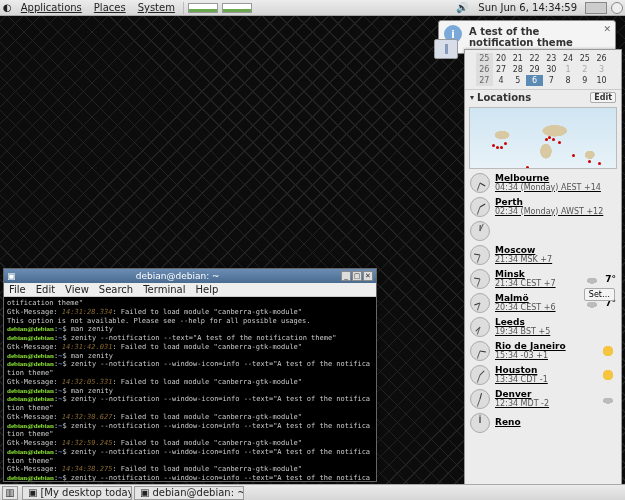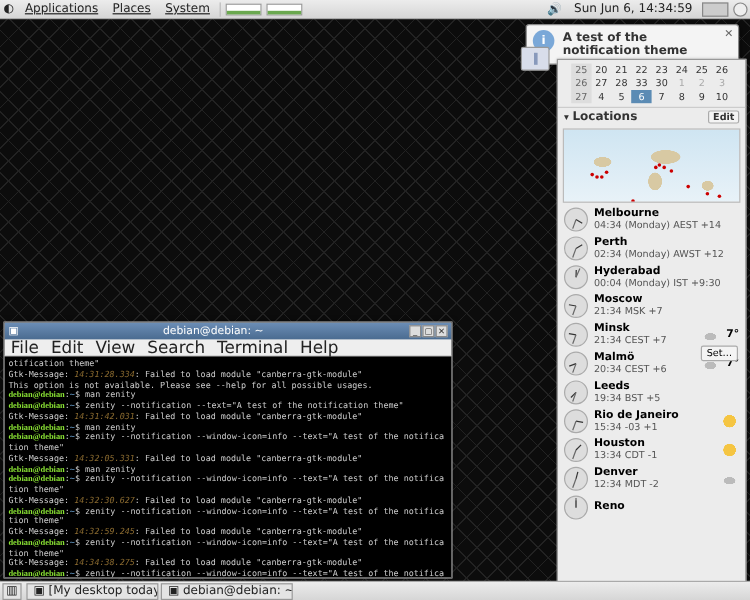--- a/index.html
+++ b/index.html
@@ -89,41 +89,41 @@
 }
 .map .dot{position:absolute;width:3px;height:3px;background:#c00;border-radius:50%;}
 .loc-list{flex:1;overflow:hidden;}
 .loc-row{display:flex;align-items:center;padding:2px 5px;gap:5px;}
 .loc-clock{width:20px;height:20px;border-radius:50%;background:#ddd;border:1px solid #aaa;position:relative;flex-shrink:0;}
 .loc-clock::before{content:"";position:absolute;left:50%;top:50%;width:1px;height:6px;background:#333;transform-origin:bottom;transform:translate(-50%,-100%) rotate(var(--h,0deg));}
 .loc-clock::after{content:"";position:absolute;left:50%;top:50%;width:1px;height:8px;background:#666;transform-origin:bottom;transform:translate(-50%,-100%) rotate(var(--m,0deg));}
 .weather{width:16px;height:16px;flex-shrink:0;}
 .w-sun{background:radial-gradient(circle,#f5c542 45%,transparent 47%);}
 .w-cloud{background:radial-gradient(ellipse 8px 5px at 50% 60%,#bbb 60%,transparent 62%);}
-.loc-txt{flex:1;line-height:1.1;}
+.loc-txt{flex:1;line-height:1.1;text-decoration:underline;}
 .loc-name{font-weight:bold;font-size:9px;}
 .loc-time{font-size:8px;color:#555;}
 .temp{font-size:9px;font-weight:bold;}
 .set-btn{position:absolute;right:6px;top:238px;font-size:8px;border:1px solid #aaa;padding:1px 4px;background:#f4f4f4;border-radius:2px;}
 
 
 .term-win{
   position:absolute;left:3px;bottom:18px;width:374px;height:214px;
   background:#e8e8e8;border:1px solid #666;
   display:flex;flex-direction:column;
   box-shadow:0 0 5px rgba(0,0,0,.5);
 }
 .term-title{
   height:14px;background:linear-gradient(#6b8db5,#4a6b90);
   color:#fff;font-size:9px;display:flex;align-items:center;
   padding:0 3px;
 }
 .term-title .t{flex:1;text-align:center;}
 .term-title .wbtn{width:10px;height:10px;background:#ddd;border:1px solid #888;margin-left:1px;font-size:7px;text-align:center;line-height:8px;color:#333;}
-.term-menu{height:14px;background:#eee;border-bottom:1px solid #ccc;display:flex;font-size:14px;color:#222;}
+.term-menu{height:14px;background:#eee;border-bottom:1px solid #ccc;display:flex;font-size:10px;color:#222;}
 .term-menu span{padding:0 5px;display:flex;align-items:center;}
 .term-body{
   flex:1;background:#000;color:#ccc;
   font-family:"DejaVu Sans Mono",monospace;
   font-size:7px;line-height:1.25;
   padding:2px 3px;overflow:hidden;white-space:pre-wrap;word-break:break-all;
 }
 .pr-user{color:#8ae234;font-weight:bold;font-family:Liberation Serif, serif;}
 .pr-path{color:#5b8bb4;font-weight:bold;}
 .ts{color:#8a6a2f;font-style:italic;}
@@ -167,21 +167,21 @@
         <div class="cal-cell">20</div>
         <div class="cal-cell">21</div>
         <div class="cal-cell">22</div>
         <div class="cal-cell">23</div>
         <div class="cal-cell">24</div>
         <div class="cal-cell">25</div>
         <div class="cal-cell">26</div>
         <div class="cal-cell cal-wk">26</div>
         <div class="cal-cell">27</div>
         <div class="cal-cell">28</div>
-        <div class="cal-cell">33</div>
+        <div class="cal-cell">29</div>
         <div class="cal-cell">30</div>
         <div class="cal-cell cal-out">1</div>
         <div class="cal-cell cal-out">2</div>
         <div class="cal-cell cal-out">3</div>
         <div class="cal-cell cal-wk">27</div>
         <div class="cal-cell">4</div>
         <div class="cal-cell">5</div>
         <div class="cal-cell cal-sel">6</div>
         <div class="cal-cell">7</div>
         <div class="cal-cell">8</div>
@@ -219,24 +219,20 @@
       </div>
       <div class="loc-row">
         <div class="loc-clock" style="--h:60deg;--m:200deg"></div>
         <div class="loc-txt">
           <div class="loc-name">Perth</div>
           <div class="loc-time">02:34 (Monday) AWST +12</div>
         </div>
       </div>
       <div class="loc-row">
         <div class="loc-clock" style="--h:2deg;--m:24deg"></div>
-        <div class="loc-txt">
-          <div class="loc-name">Hyderabad</div>
-          <div class="loc-time">00:04 (Monday) IST +9:30</div>
-        </div>
       </div>
       <div class="loc-row">
         <div class="loc-clock" style="--h:280deg;--m:200deg"></div>
         <div class="loc-txt">
           <div class="loc-name">Moscow</div>
           <div class="loc-time">21:34 MSK +7</div>
         </div>
       </div>
       <div class="loc-row">
         <div class="loc-clock" style="--h:280deg;--m:200deg"></div>

